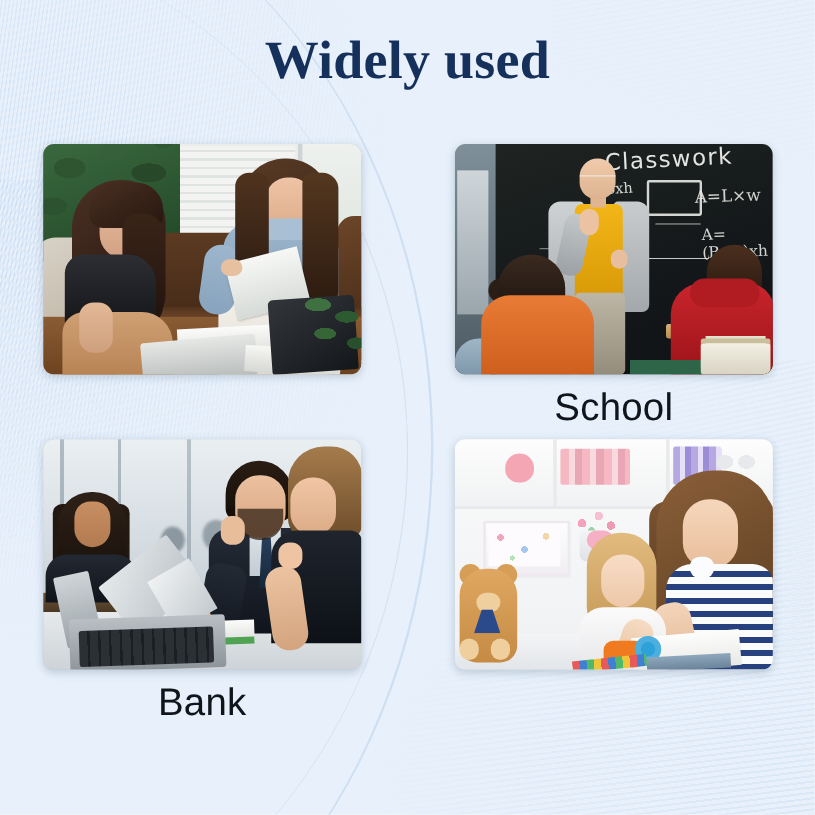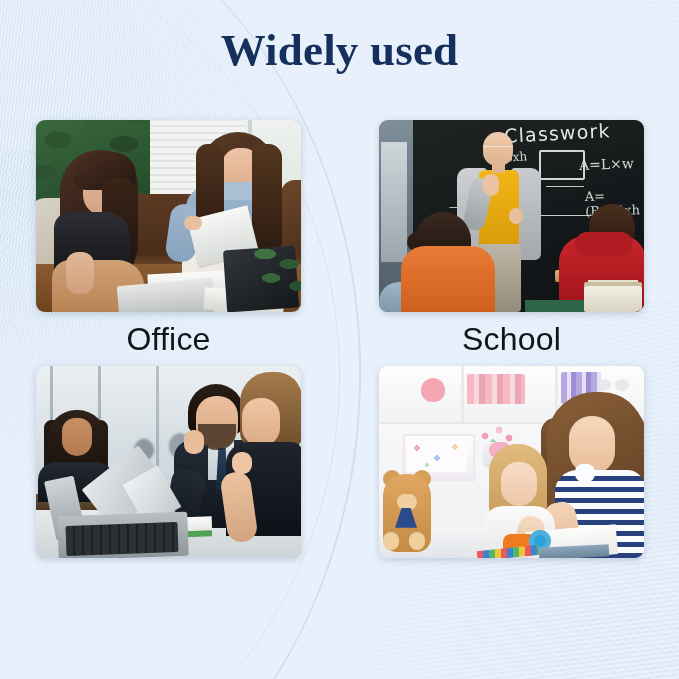--- a/index.html
+++ b/index.html
@@ -885,21 +885,20 @@
           <div class="of-w1-skirt"></div>
           <div class="of-w1-arm"></div>
 
           <div class="of-docs"></div>
           <div class="of-laptop2"></div>
           <div class="of-docs2"></div>
           <div class="of-laptop"></div>
           <div class="of-plant2"></div>
         </div>
       </div>
-      <div class="caption">Office</div>
     </div>
 
     <div class="cell">
       <div class="photo">
         <div class="scene">
           <div class="sc-board"></div>
           <div class="sc-wall"></div>
           <div class="sc-wall-panel"></div>
 
           <div class="sc-chalk-title">Classwork</div>
@@ -970,20 +969,21 @@
 
           <div class="bk-folder"></div>
           <div class="bk-folder2"></div>
           <div class="bk-docs"></div>
           <div class="bk-docs-green"></div>
           <div class="bk-laptop-lid"></div>
           <div class="bk-laptop"></div>
           <div class="bk-laptop-keys"></div>
         </div>
       </div>
+      <div class="caption">Bank</div>
     </div>
 
     <div class="cell">
       <div class="photo">
         <div class="scene">
           <div class="hm-bg"></div>
           <div class="hm-shelf"></div>
           <div class="hm-shelf-div"></div>
           <div class="hm-shelf-div2"></div>
           <div class="hm-apple"></div>

